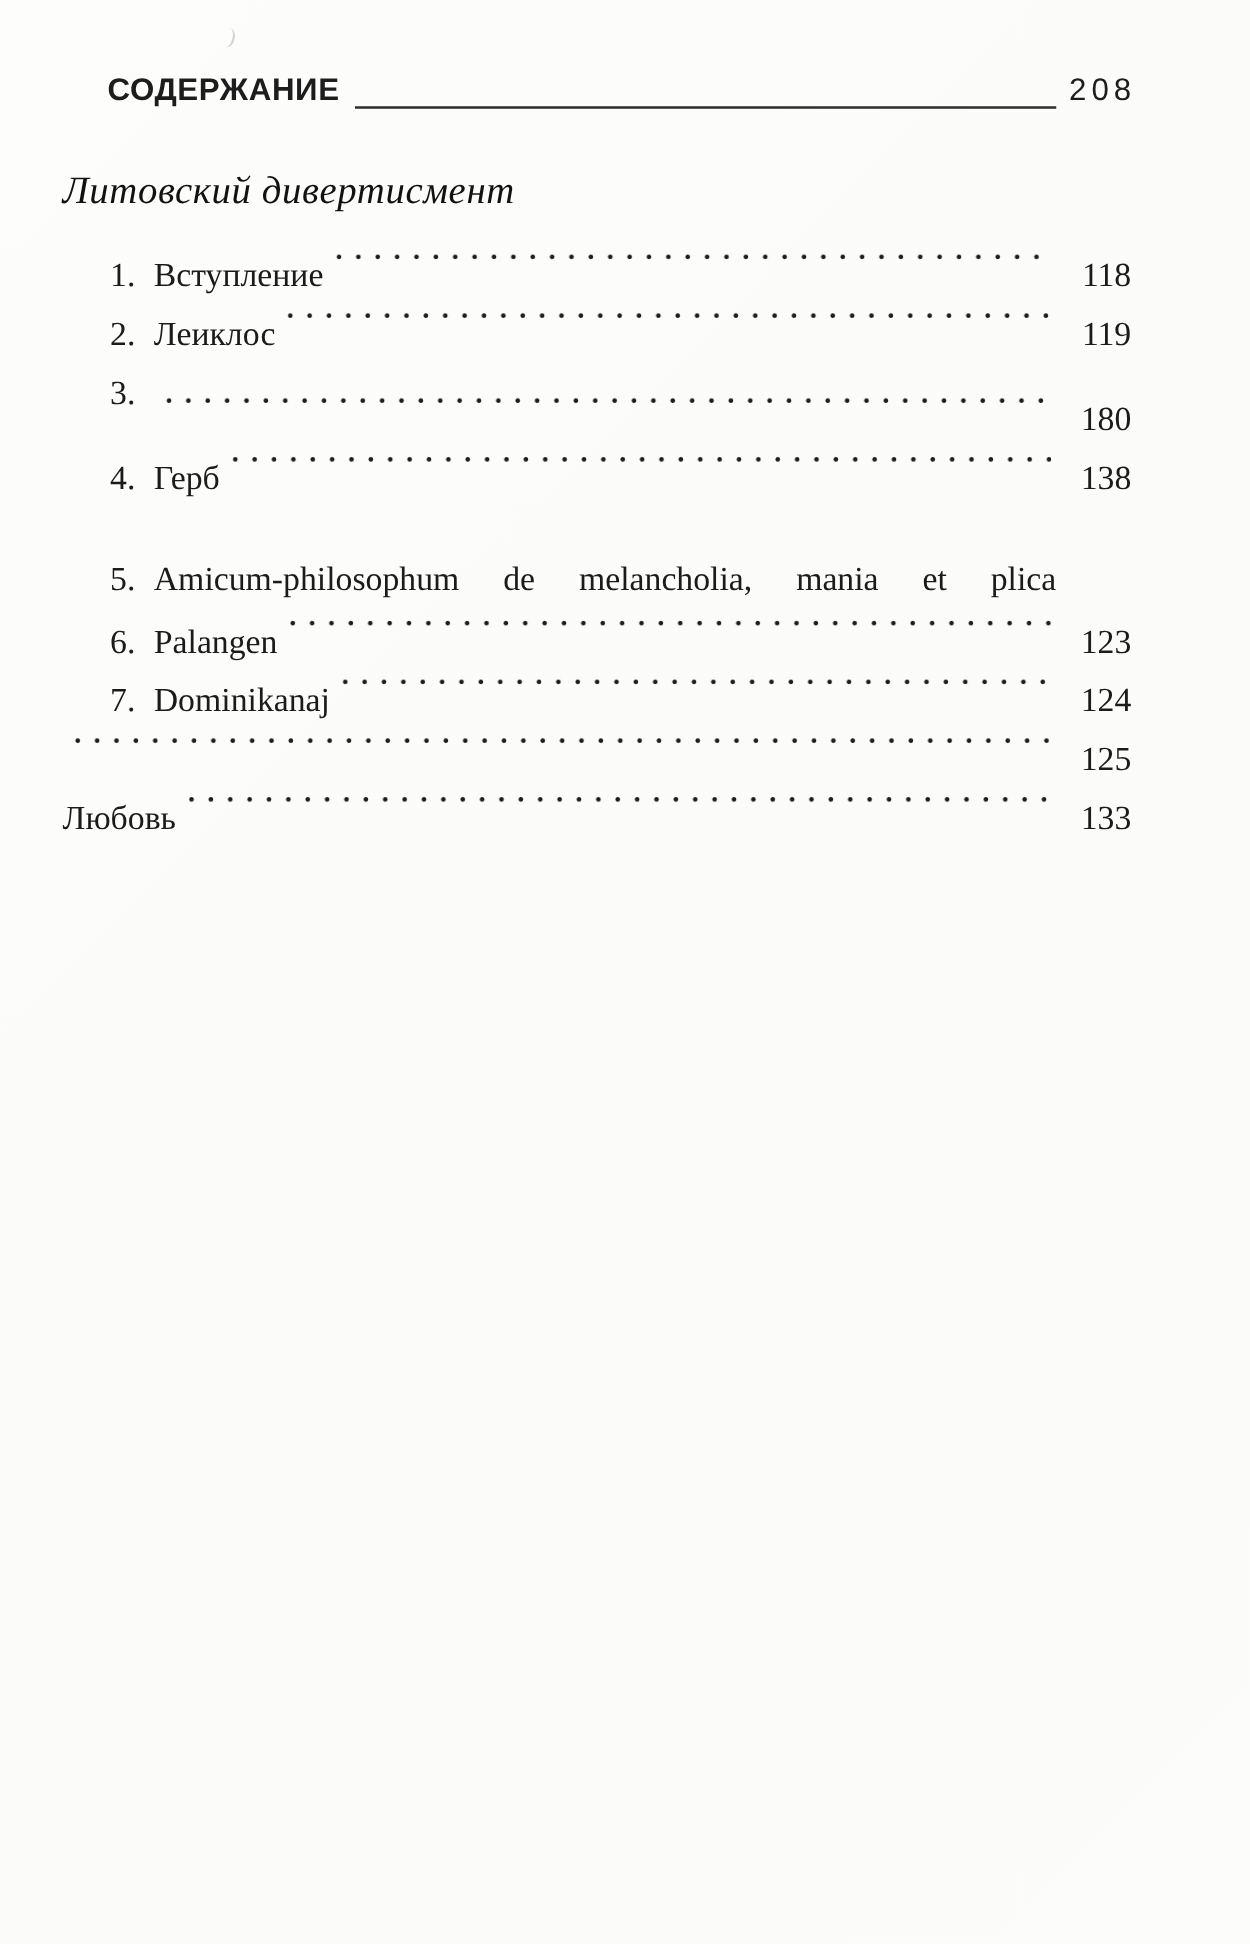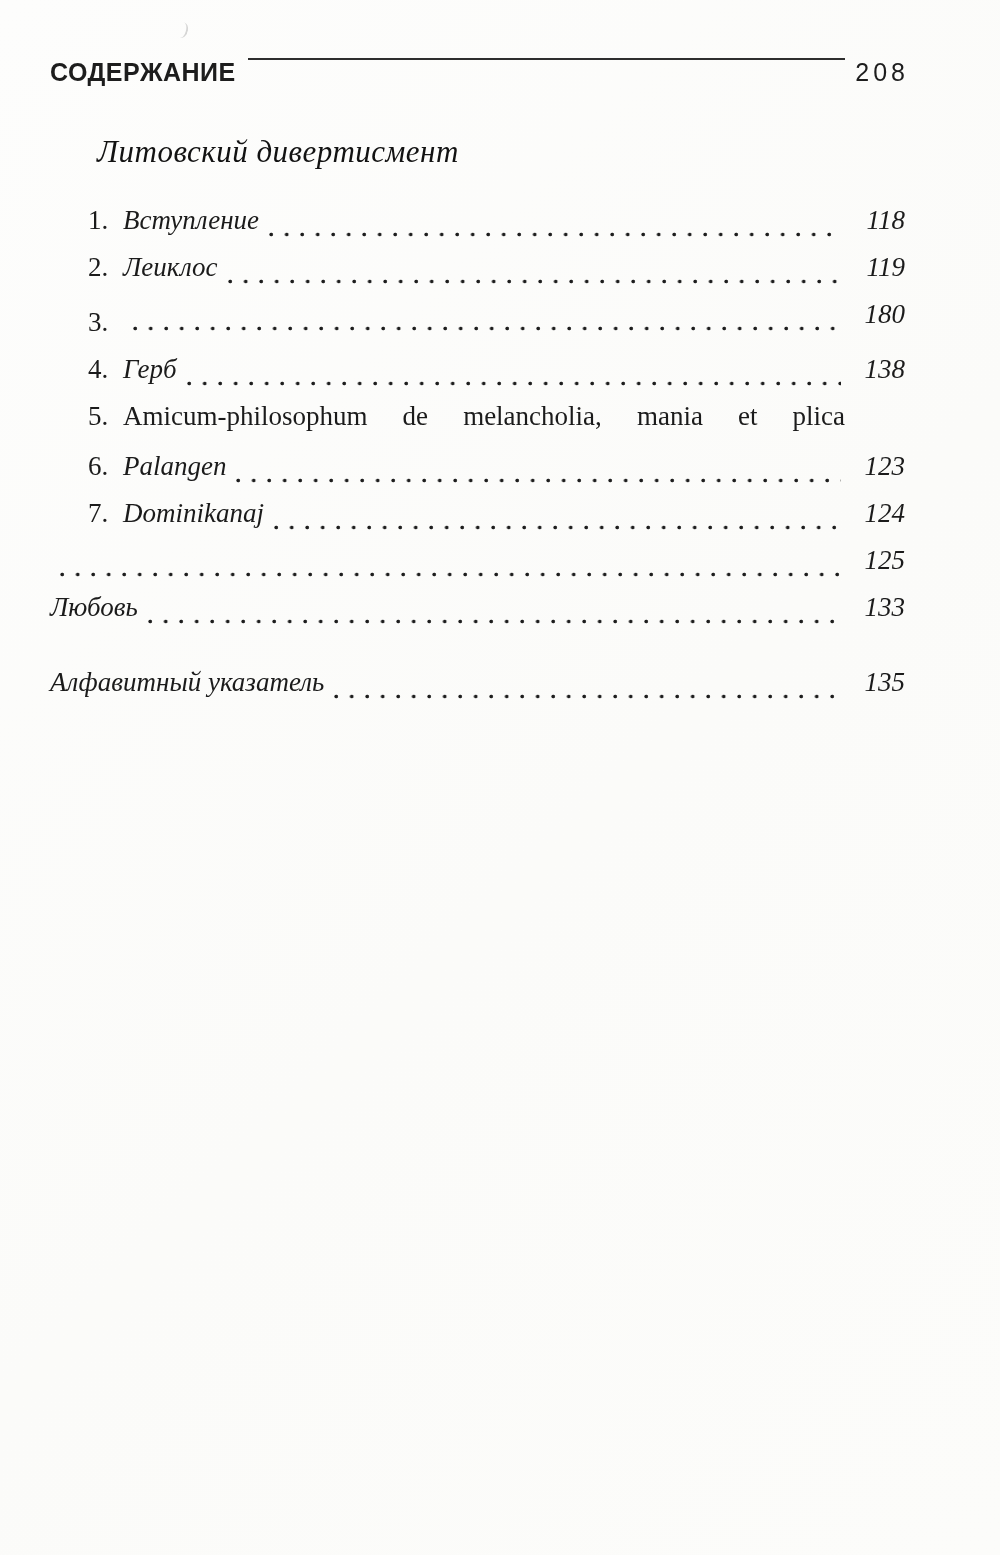--- a/index.html
+++ b/index.html
@@ -24,22 +24,23 @@
     position: absolute;
     left: 176px; top: 22px;
     width: 10px; height: 16px;
     border-right: 2px solid rgba(140,140,140,0.35);
     border-radius: 0 60% 60% 0;
     transform: rotate(14deg);
   }
   
   .running-head {
     display: flex;
-    align-items: flex-start;
+    align-items: flex-end;
     margin-bottom: 0;
+    margin-left: 36px;
   }
   .running-head .head-title {
     font-family: "Liberation Sans", sans-serif;
     font-weight: 700;
     font-size: 25px;
     letter-spacing: 0.5px;
     color: #1d1d1d;
     white-space: nowrap;
   }
   .running-head .head-rule {
@@ -57,21 +58,20 @@
     white-space: nowrap;
   }
   
   .section-heading {
     margin-top: 47px;
     font-style: italic;
     font-size: 31px;
     line-height: 36px;
     color: #121212;
     letter-spacing: 0.5px;
-    margin-left: 47px;
   }
   
   .toc { margin-top: 33px; }
   .toc-row {
     display: flex;
     align-items: baseline;
     font-size: 27px;
     line-height: 34px;
     margin-bottom: 13px;
   }
@@ -80,25 +80,25 @@
     margin-left: 38px;
     white-space: nowrap;
   }
   .toc-row .body { flex: 1 1 auto; min-width: 0; }
   .wrap-line {
     text-align: justify;
     text-align-last: justify;
     margin-right: 60px;
     margin-bottom: 3px;
     white-space: normal;
+    margin-top: 34px;
   }
   .leader {
     display: flex;
-    align-items: flex-end;
-    font-style: italic;
+    align-items: flex-start;
   }
   .leader .title { white-space: nowrap; }
   .leader .dots {
     flex: 1 1 auto;
     height: 5px;
     margin: 0 4px 0 10px;
     background-image: radial-gradient(circle at 2.2px 2.5px, #1d1d1d 1.45px, rgba(0,0,0,0) 2.2px);
     background-size: 15.5px 5px;
     background-repeat: repeat-x;
     background-position: left bottom;
@@ -205,25 +205,14 @@
         <div class="body">
           <div class="leader">
             <span class="title">Любовь</span>
             <span class="dots"></span>
             <span class="pagenum">133</span>
           </div>
         </div>
       </div>
     </div>
 
-  <div class="toc toc-index" id="toc-index">
-      <div class="toc-row plain">
-        <div class="body">
-          <div class="leader">
-            <span class="title">Алфавитный указатель</span>
-            <span class="dots"></span>
-            <span class="pagenum">135</span>
-          </div>
-        </div>
-      </div>
-    </div>
 
 </div>
 
 </body></html>

